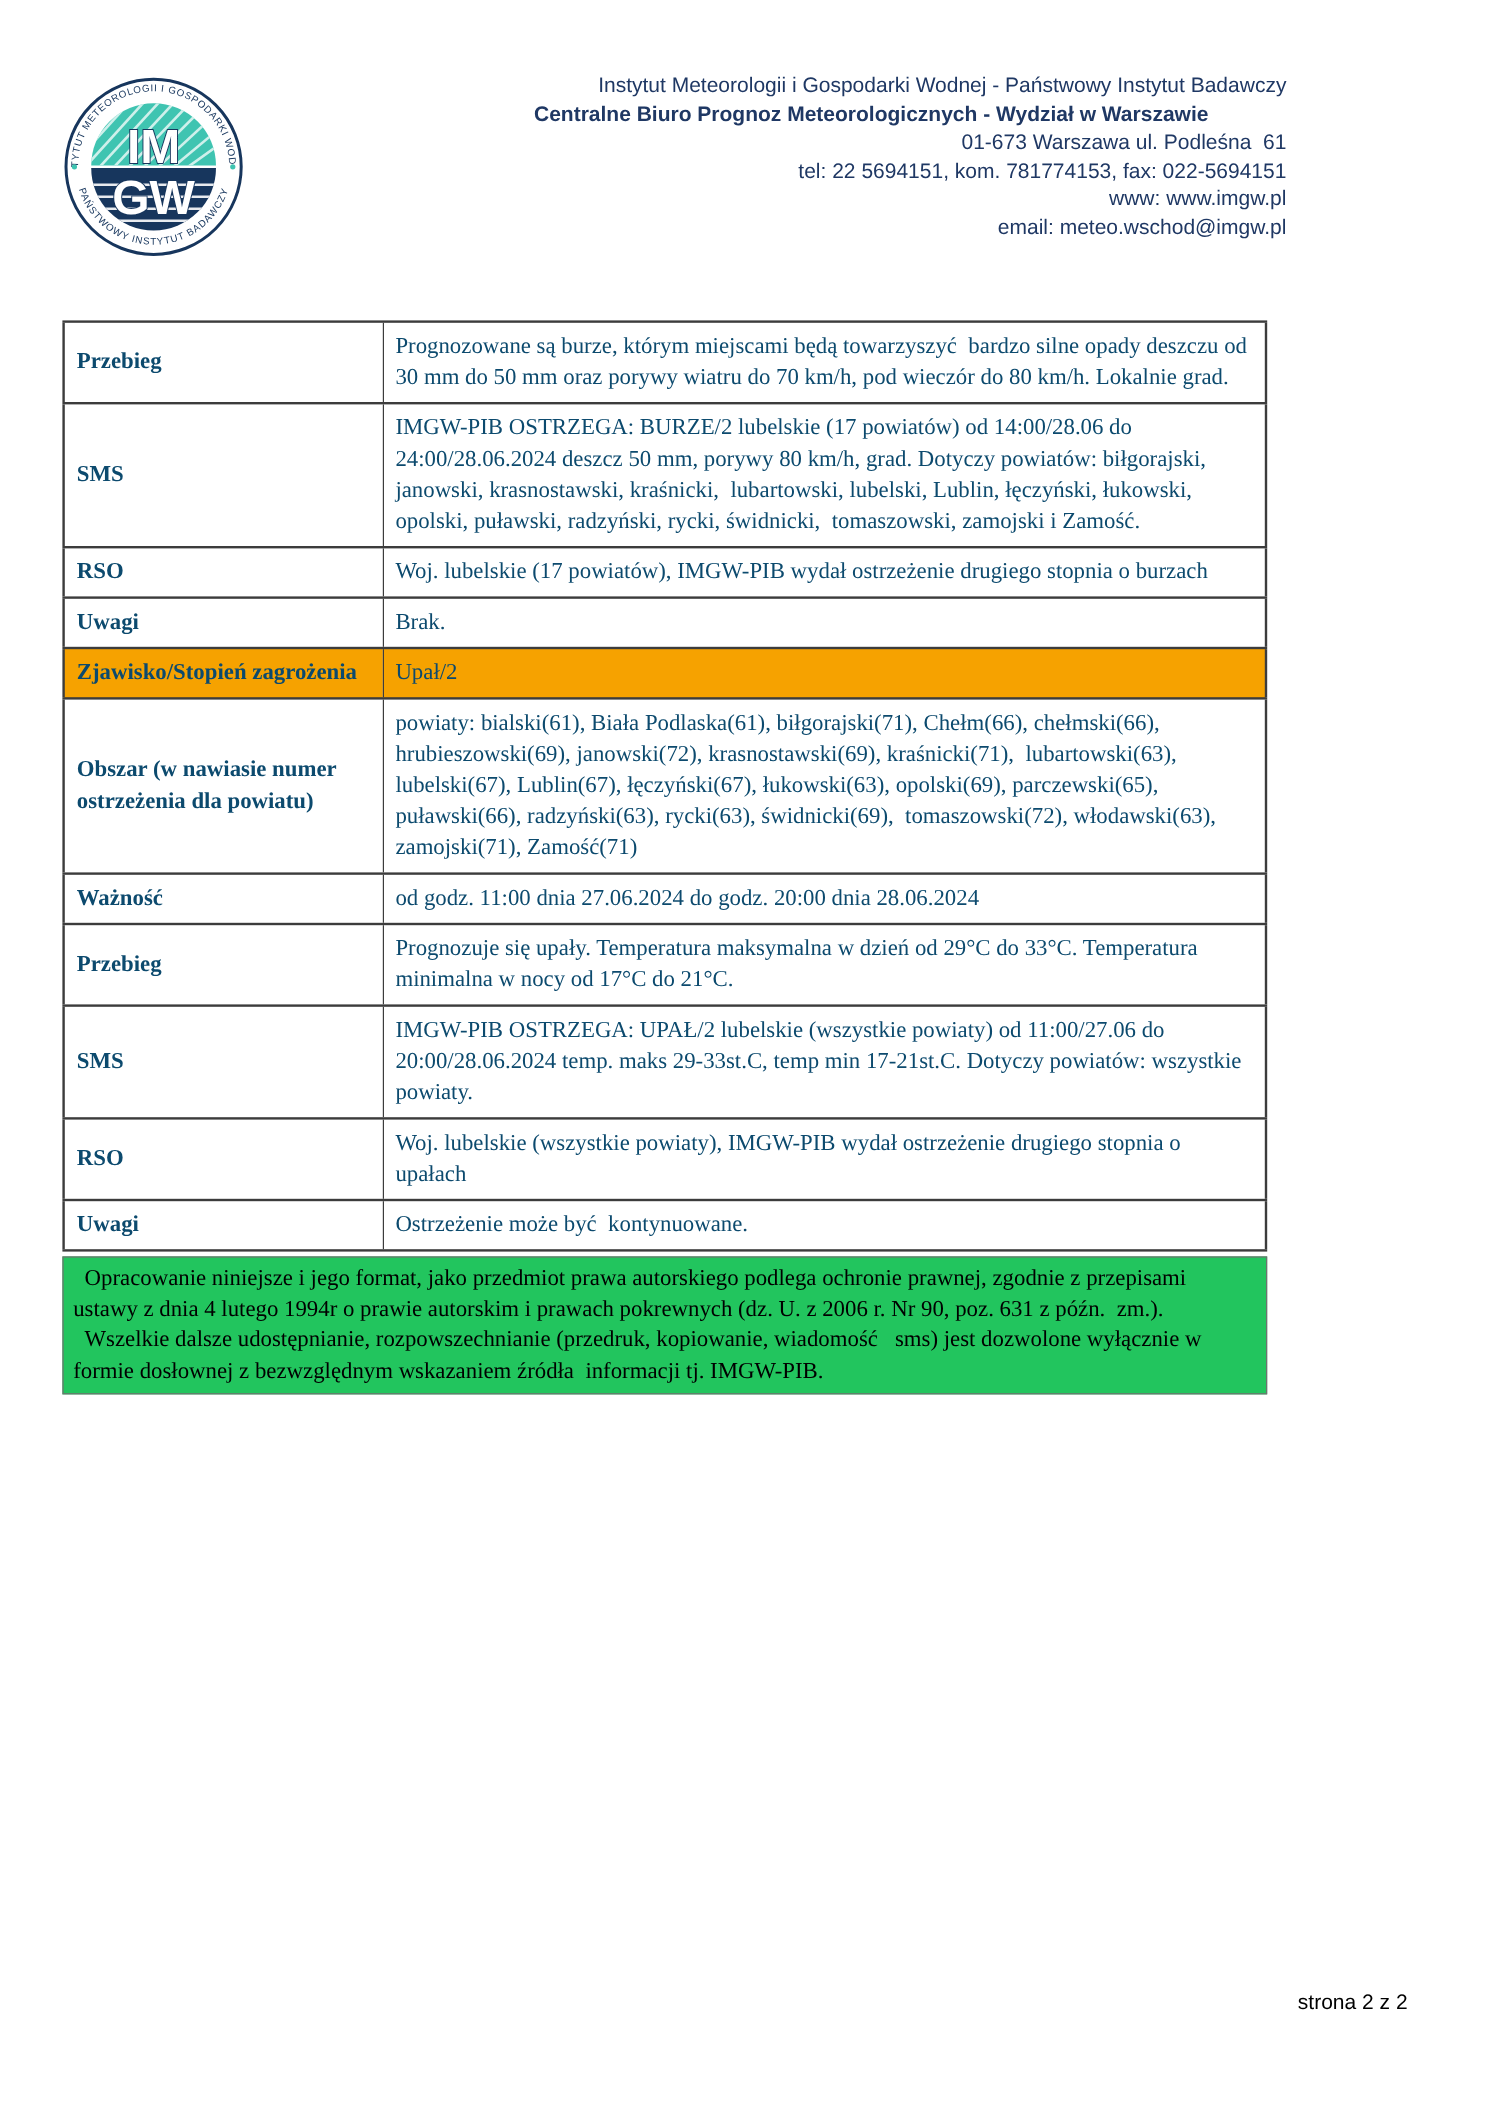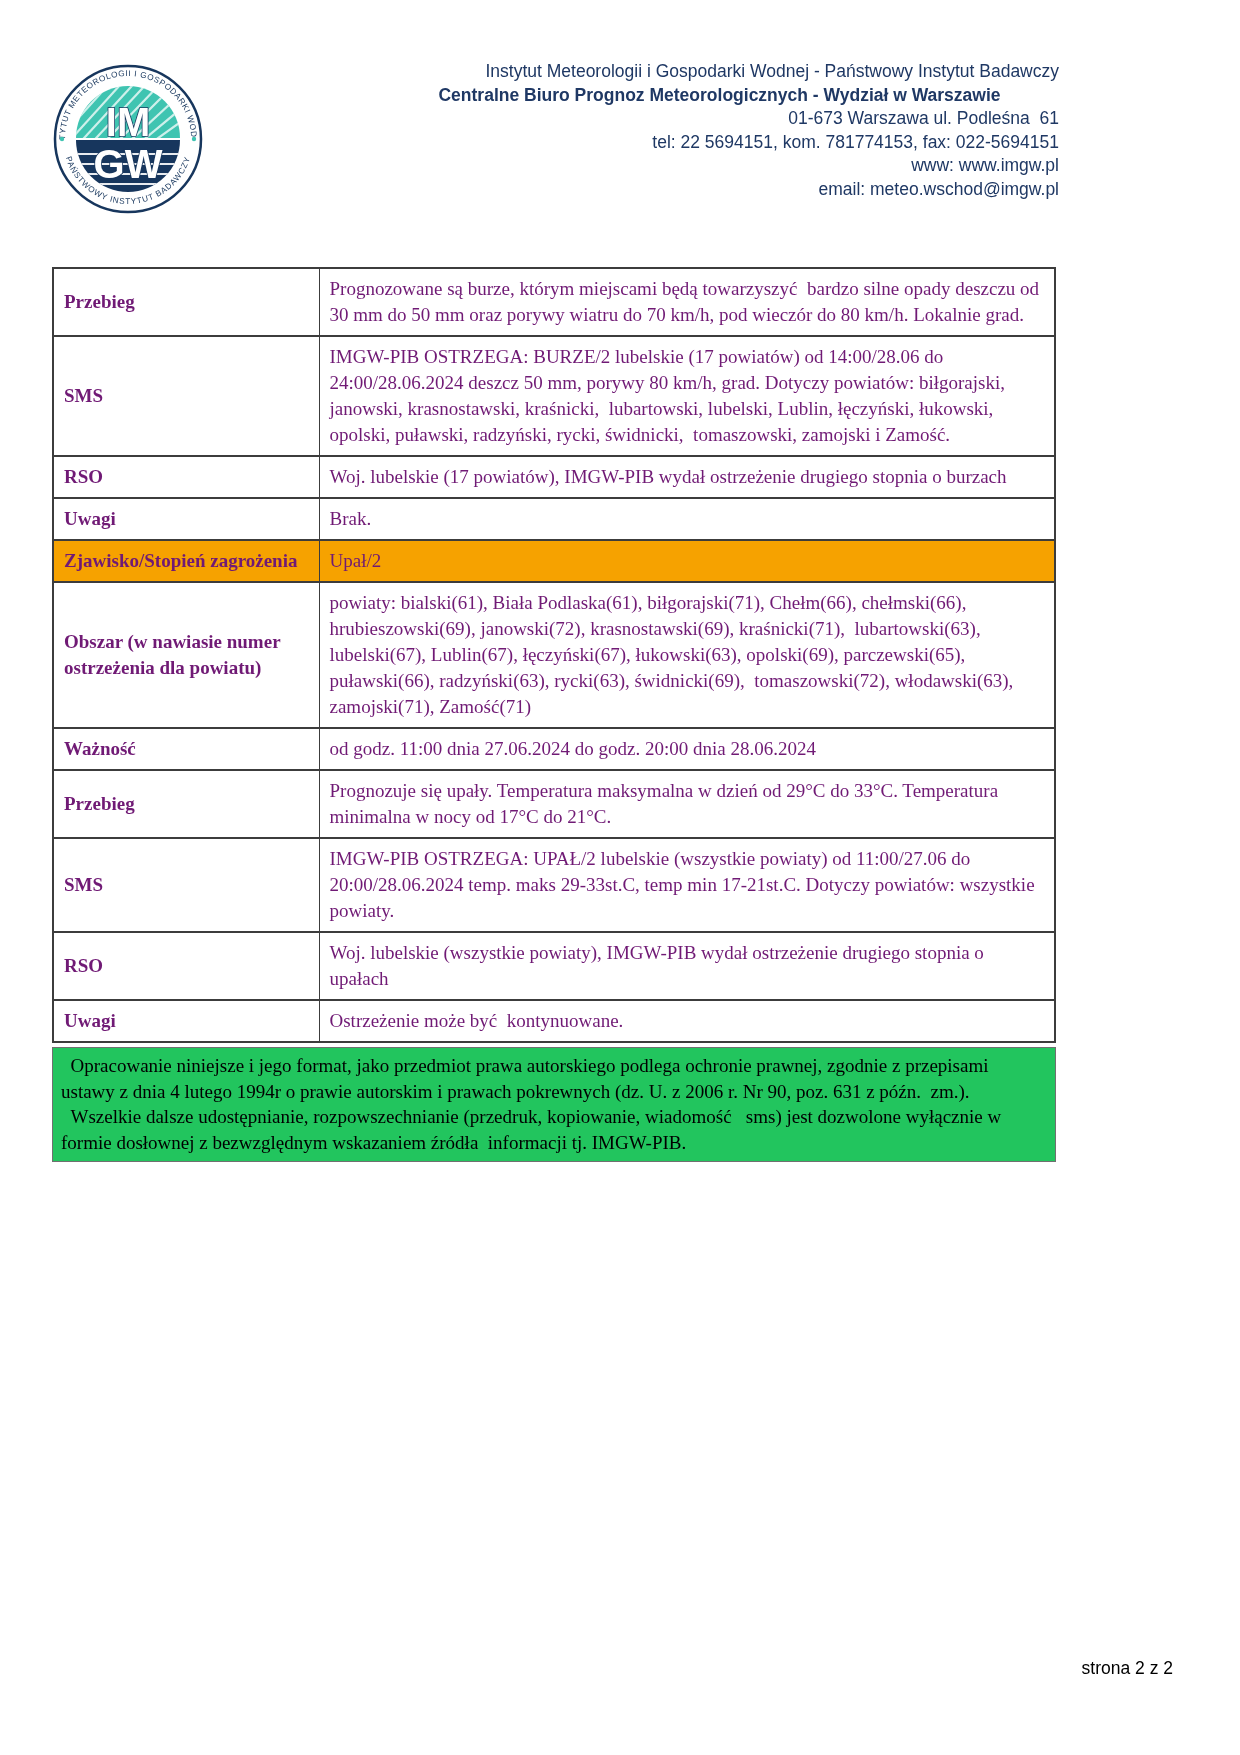--- a/index.html
+++ b/index.html
@@ -11,38 +11,38 @@
     background: #ffffff;
     font-family: "Liberation Sans", sans-serif;
     overflow: hidden;
   }
 
   
   .header-area { position: relative; height: 267px; }
   .logo-wrap { position: absolute; left: 53px; top: 64px; width: 150px; height: 150px; }
   .contact-block {
     position: absolute;
-    top: 60px; left: 380px; right: 181px;
+    top: 60px; left: 380px; right: 168px;
     text-align: right;
     color: #1f3864;
     font-size: 17.5px;
     line-height: 23.5px;
   }
   .contact-block .hline { white-space: pre-wrap; }
   .contact-block .hline.bold { font-weight: bold; text-align: center; }
 
   
   .main { margin-left: 52px; margin-right: 184px; }
   table.info-table {
     width: 100%;
     border-collapse: collapse;
     border: 2px solid #3c3c3c;
     font-family: "Liberation Serif", "DejaVu Serif", serif;
     font-size: 19px;
-    color: #701a75;
+    color: #0c4a6e;
   }
   table.info-table td {
     border-top: 2px solid #3c3c3c;
     border-bottom: 2px solid #3c3c3c;
     border-left: 1px solid #3c3c3c;
     border-right: 1px solid #3c3c3c;
     vertical-align: middle;
     line-height: 26px;
     padding: 7px 10px 7px 10px;
   }

